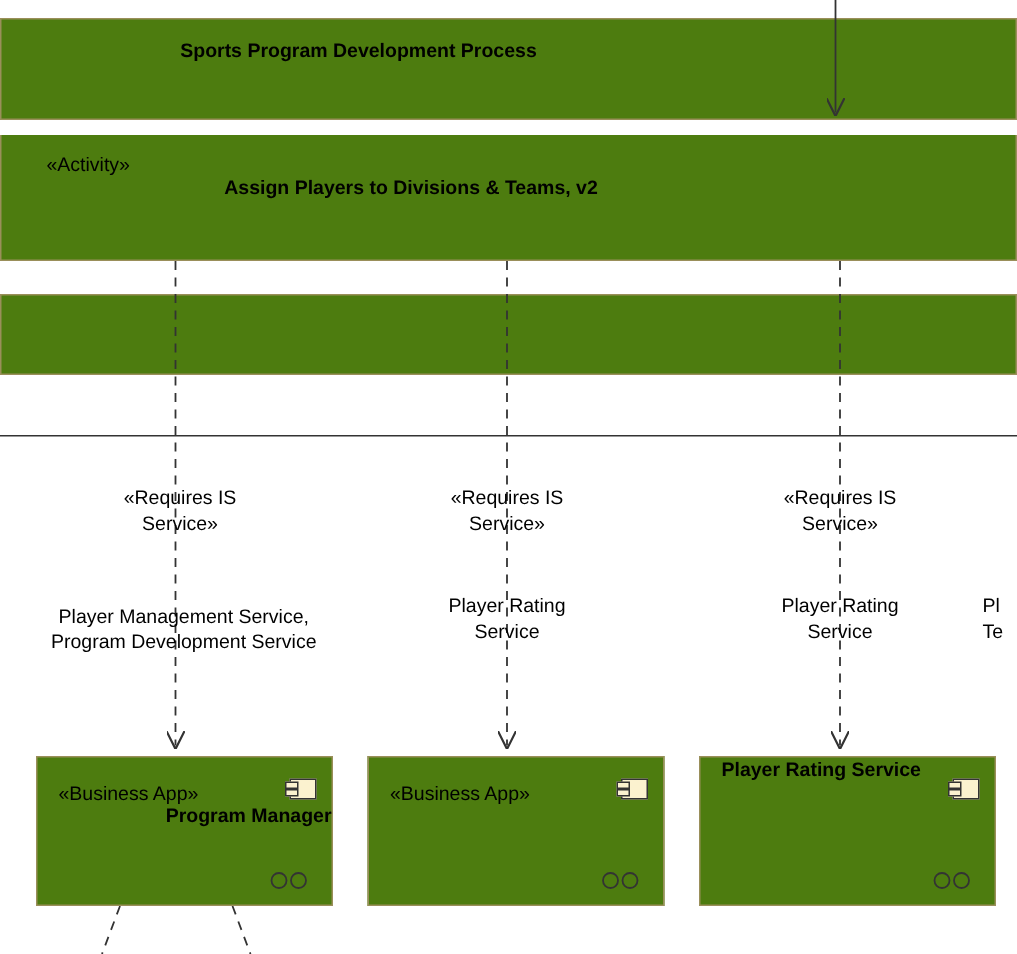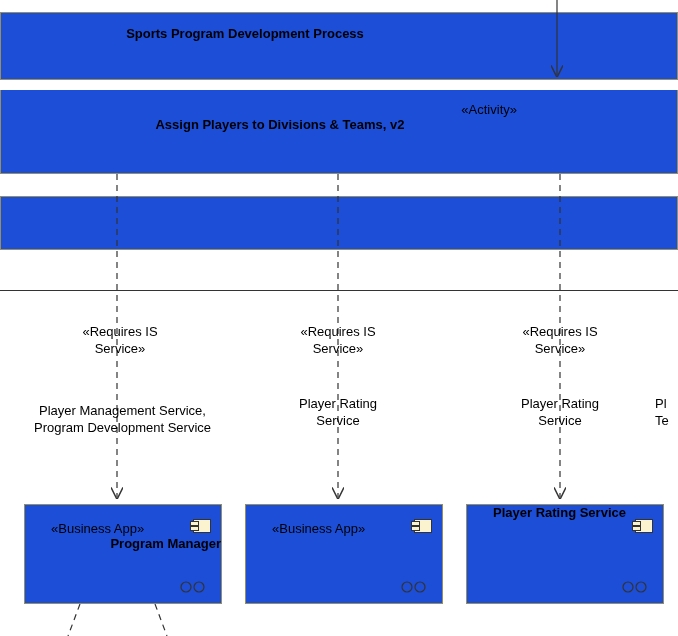--- a/index.html
+++ b/index.html
@@ -1,19 +1,19 @@
 <!DOCTYPE html>
 <html><head>
 <meta charset="utf-8">
 <style>
   * { box-sizing: border-box; margin: 0; padding: 0; }
   body { font-family: Arial, sans-serif; font-size: 13px; background: #fff; width: 678px; height: 636px; position: relative; overflow: hidden; }
-  .box { position: absolute; background: #1d4ed8; border: 1px solid #9a8f5a; padding-left: 12px; }
+  .box { position: absolute; background: #4d7c0f; border: 1px solid #9a8f5a; }
   .title { font-weight: bold; text-align: center; }
-  .stereotype { text-align: right; font-size: 13px; }
+  .stereotype { text-align: left; font-size: 13px; }
   .label { position: absolute; text-align: center; font-size: 13px; line-height: 1.3; }
   svg.overlay { position: absolute; top: 0; left: 0; width: 678px; height: 636px; pointer-events: none; }
   .comp-icon { position: absolute; width: 18px; height: 14px; border: 1.2px solid #333; background: #fbf2cf; }
   .comp-icon::before, .comp-icon::after { content: ''; position: absolute; left: -4px; width: 7px; height: 3px; border: 1.2px solid #333; background: #fbf2cf; }
   .comp-icon::before { top: 1px; }
   .comp-icon::after { bottom: 1px; }
   .iface-icon { position: absolute; }
   .iface-icon svg { display: block; }
 </style>
 </head>

